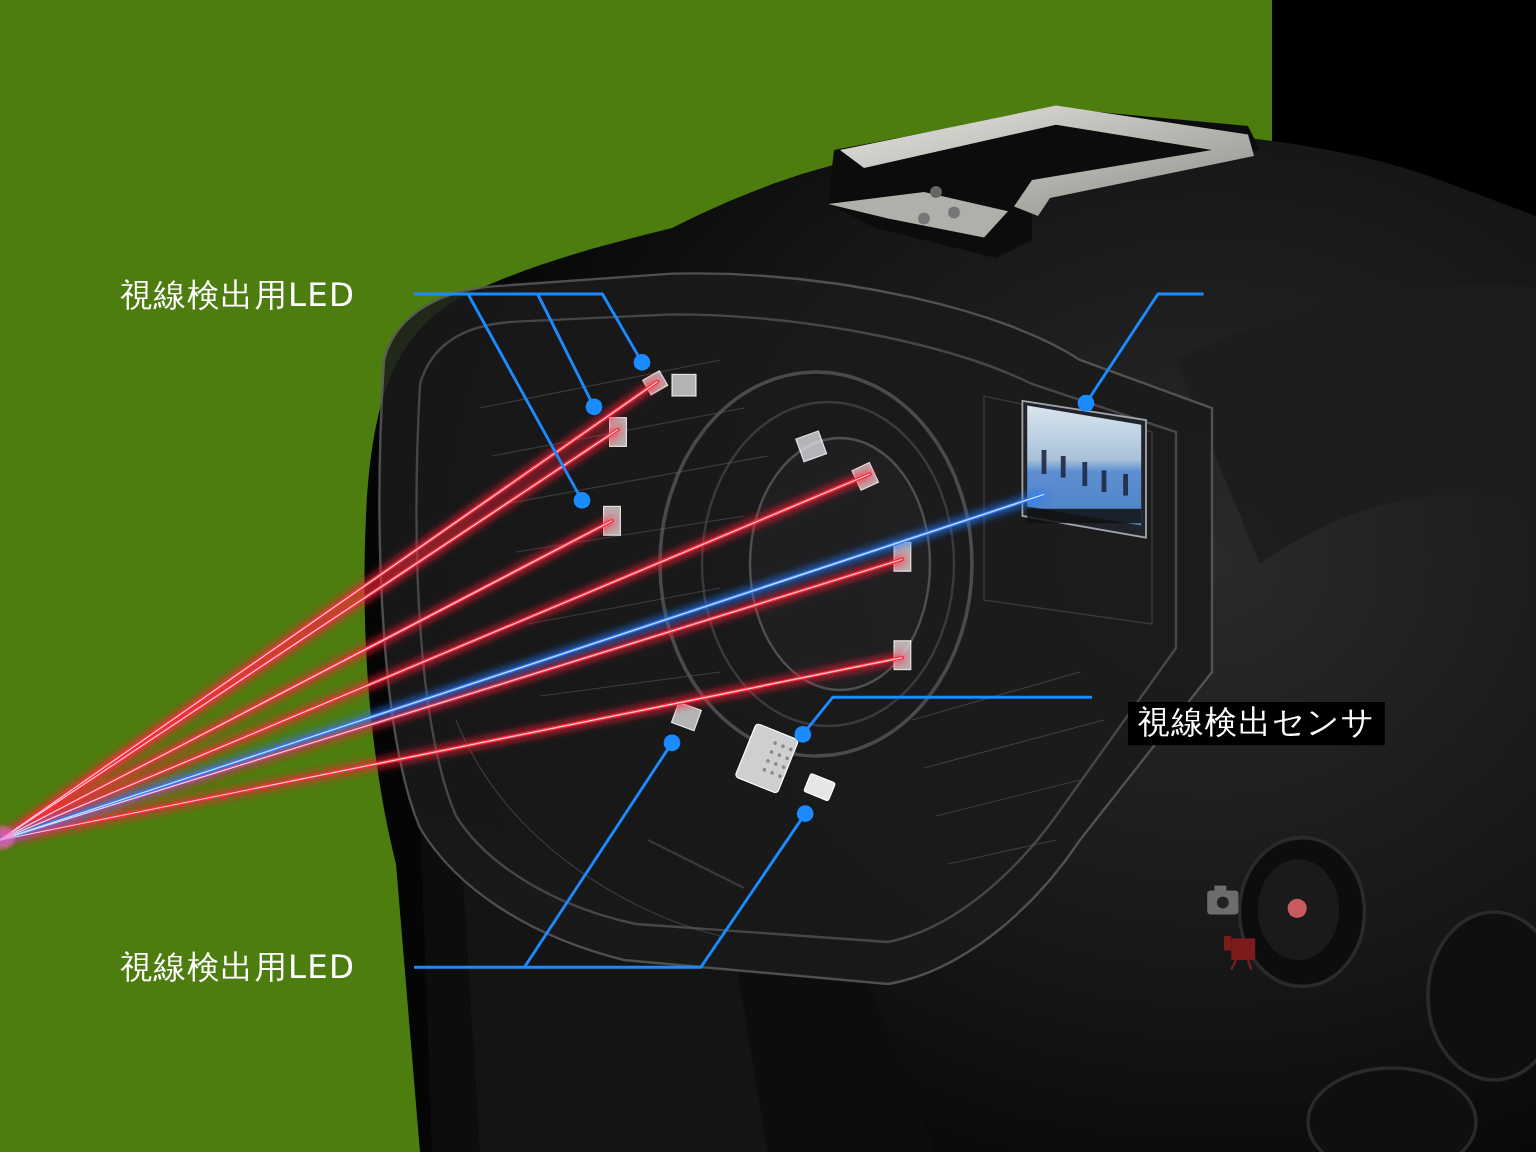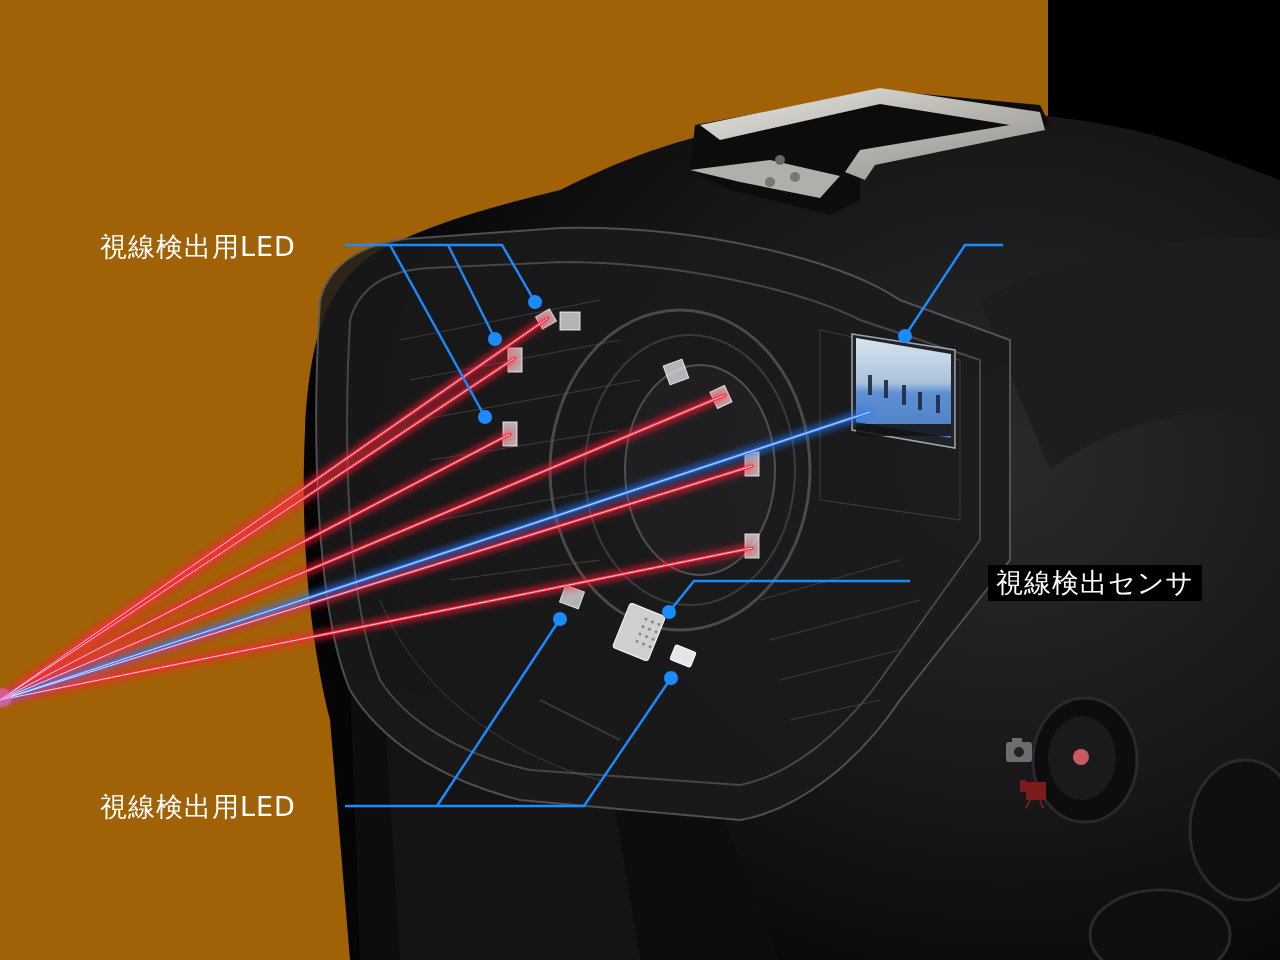--- a/index.html
+++ b/index.html
@@ -1,26 +1,26 @@
 <!DOCTYPE html>
 <html><head>
 <meta charset="utf-8">
 <style>
   html, body { margin: 0; padding: 0; background: #000; }
   body { width: 1280px; height: 960px; overflow: hidden; position: relative;
          font-family: "DejaVu Sans", "Liberation Sans", sans-serif; }
-  .stage { position: absolute; left: 0; top: 0; width: 1048px; height: 960px; background: #a16207; }
+  .stage { position: absolute; left: 0; top: 0; width: 1048px; height: 960px; background: #4d7c0f; padding-left: 12px; }
   svg.scene { position: absolute; left: 0; top: 0; }
   .label {
     position: absolute; color: #fff; font-size: 27px; line-height: 36px;
     letter-spacing: 1px; white-space: nowrap; padding: 0 8px; background: #000;
   }
   .lbl-led-top    { left: 92px;  top: 229px; background: transparent; }
   .lbl-evf        { left: 1014px; top: 229px; }
-  .lbl-sensor     { left: 940px;  top: 565px; margin-left: 48px; }
+  .lbl-sensor     { left: 940px;  top: 585px; }
   .lbl-led-bottom { left: 92px;  top: 789px; background: transparent; }
 </style>
 </head>
 <body>
 
 <div class="stage">
   <svg class="scene" width="1280" height="960" viewBox="0 0 1280 960">
     <defs>
       <radialGradient id="bodyGrad" cx="0.72" cy="0.42" r="0.7">
         <stop offset="0" stop-color="#2a2a2c"></stop>

